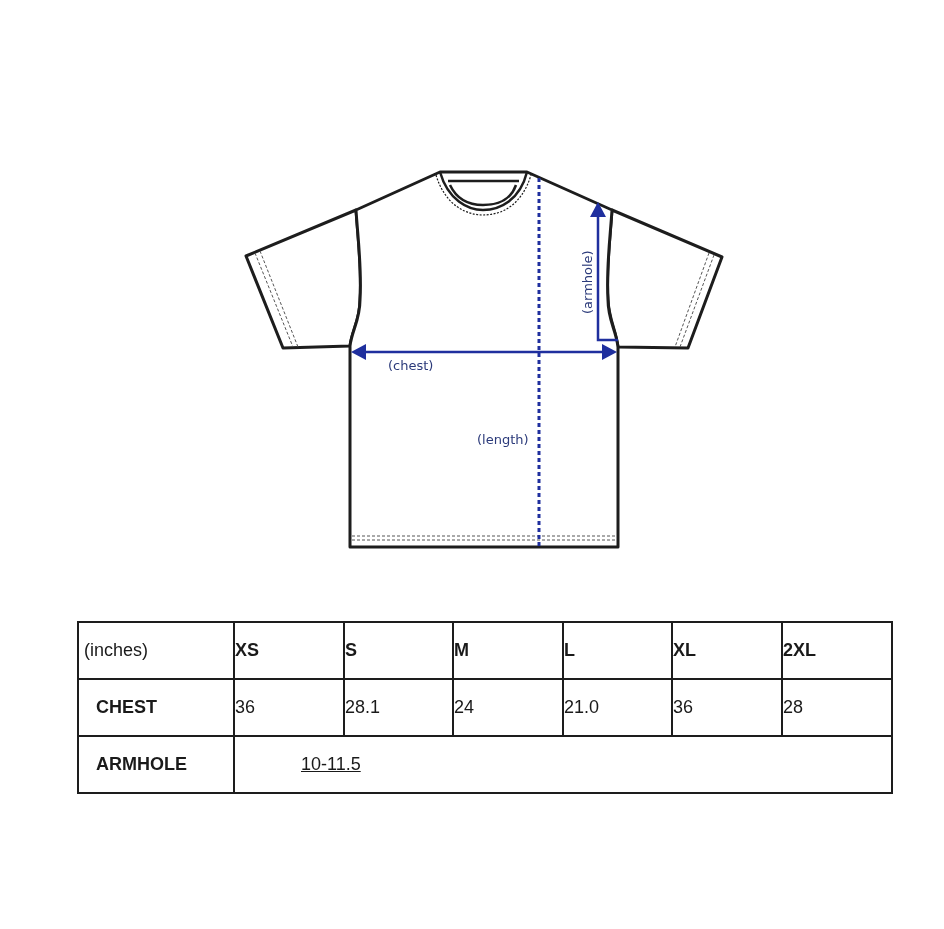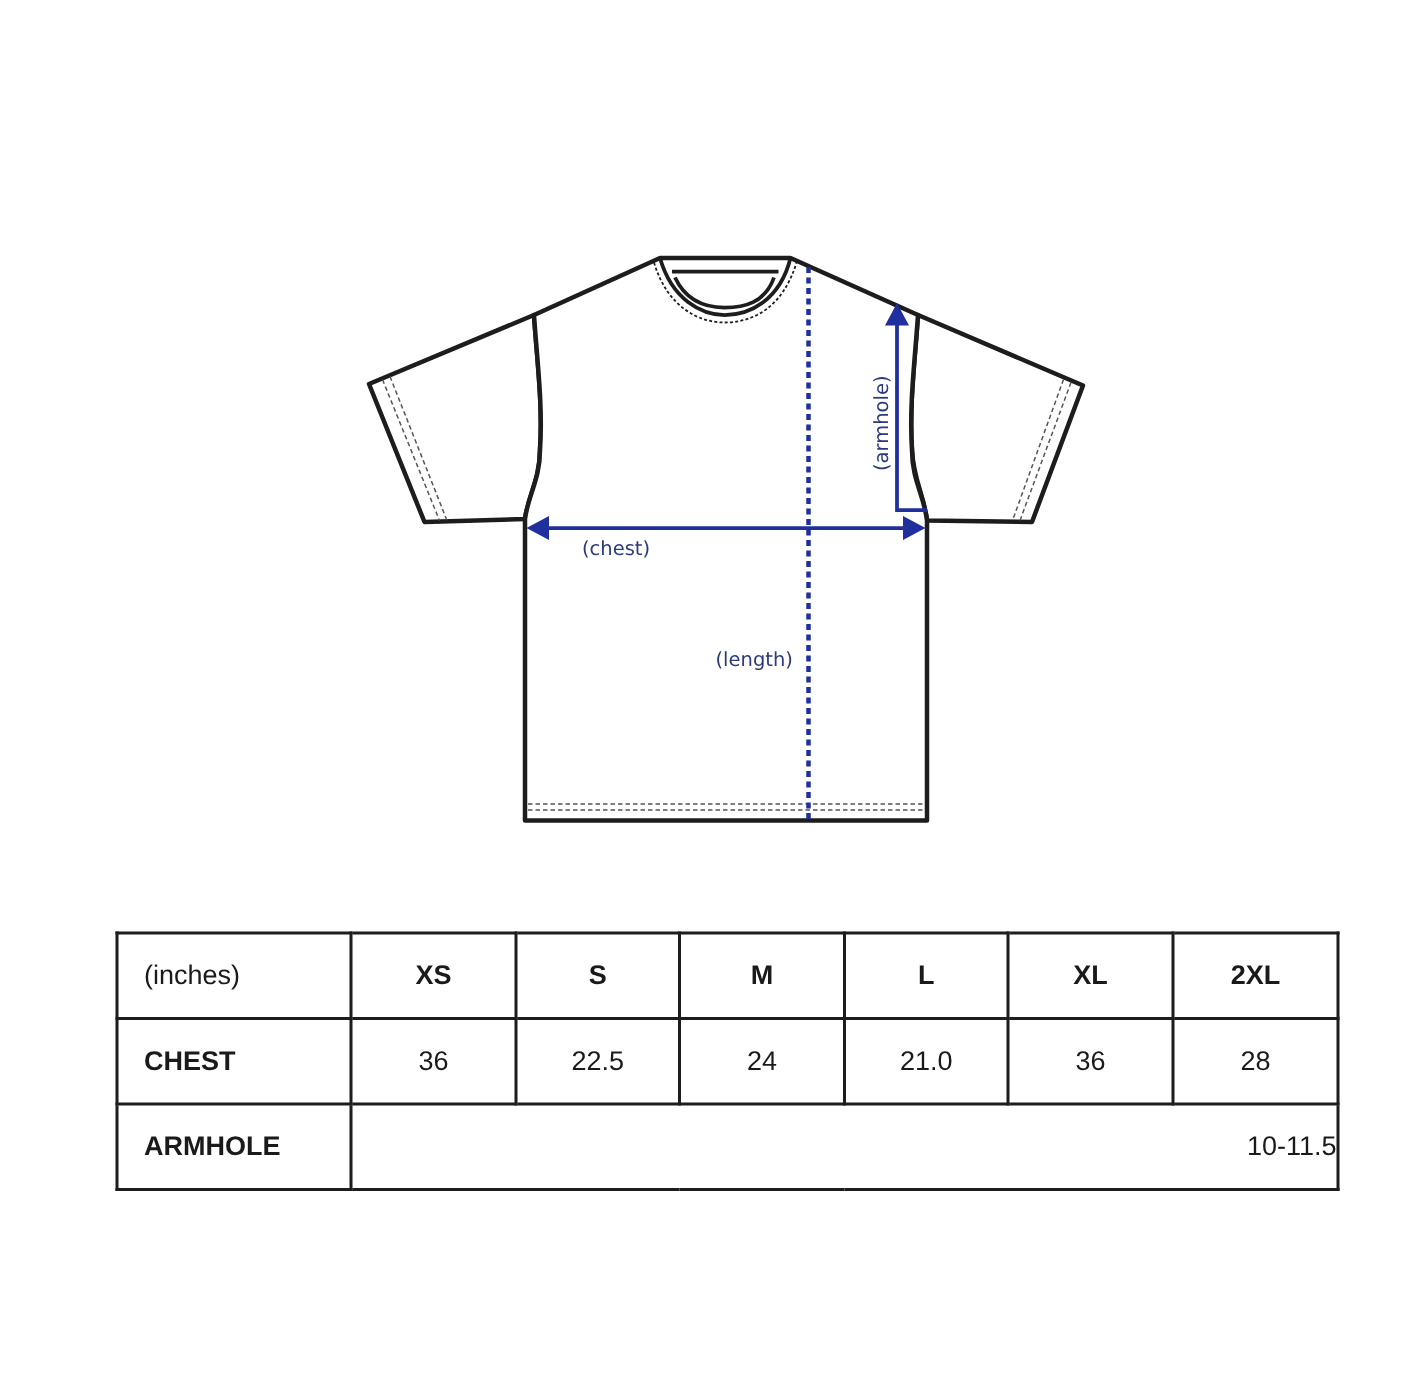--- a/index.html
+++ b/index.html
@@ -1,24 +1,24 @@
 <!DOCTYPE html>
 <html><head>
   <meta charset="utf-8">
   <style>
     html, body { margin: 0; padding: 0; background: #ffffff; }
     body { width: 944px; height: 929px; position: relative; overflow: hidden; font-family: "Liberation Sans", "DejaVu Sans", sans-serif; }
     #shirt-diagram { position: absolute; left: 0; top: 0; width: 944px; height: 600px; }
     .dim-label { font-family: "DejaVu Sans", "Liberation Sans", sans-serif; font-size: 13px; fill: #2b3a7a; }
     #size-table { position: absolute; left: 77px; top: 621px; border-collapse: collapse; table-layout: fixed; }
-    #size-table td { border: 2px solid #1d1d1d; height: 55px; padding: 0; font-size: 18px; color: #1a1a1a; text-align: center; vertical-align: middle; }
+    #size-table td { border: 2px solid #1d1d1d; height: 55px; padding: 0; font-size: 18px; color: #1a1a1a; text-align: left; vertical-align: middle; }
     #size-table td.rowhead { text-align: left; padding-left: 17px; font-weight: bold; }
-    #size-table td.unit { text-align: left; padding-left: 17px; font-weight: normal; }
+    #size-table td.unit { text-align: left; padding-left: 5px; font-weight: normal; }
     #size-table td.size { font-weight: bold; }
-    #size-table td.armhole-val { text-align: right; padding-left: 42px; }
+    #size-table td.armhole-val { text-align: left; padding-left: 66px; text-decoration: underline; }
   </style>
 </head>
 <body>
 
 <svg id="shirt-diagram" viewBox="0 0 944 600" xmlns="http://www.w3.org/2000/svg">
 
   <g fill="#ffffff" stroke="#1d1d1d" stroke-width="3" stroke-linejoin="round">
 
     <path d="M356,210 L246,256 L283,348 L350,346 C352,330 360,320 360,300 C362,270 358,240 356,210 Z"></path>
 
@@ -77,21 +77,21 @@
     <td class="size">XS</td>
     <td class="size">S</td>
     <td class="size">M</td>
     <td class="size">L</td>
     <td class="size">XL</td>
     <td class="size">2XL</td>
   </tr>
   <tr>
     <td class="rowhead">CHEST</td>
     <td>36</td>
-    <td>22.5</td>
+    <td>28.1</td>
     <td>24</td>
     <td>21.0</td>
     <td>36</td>
     <td>28</td>
   </tr>
   <tr>
     <td class="rowhead">ARMHOLE</td>
     <td class="armhole-val" colspan="6">10-11.5</td>
   </tr>
 </tbody>

